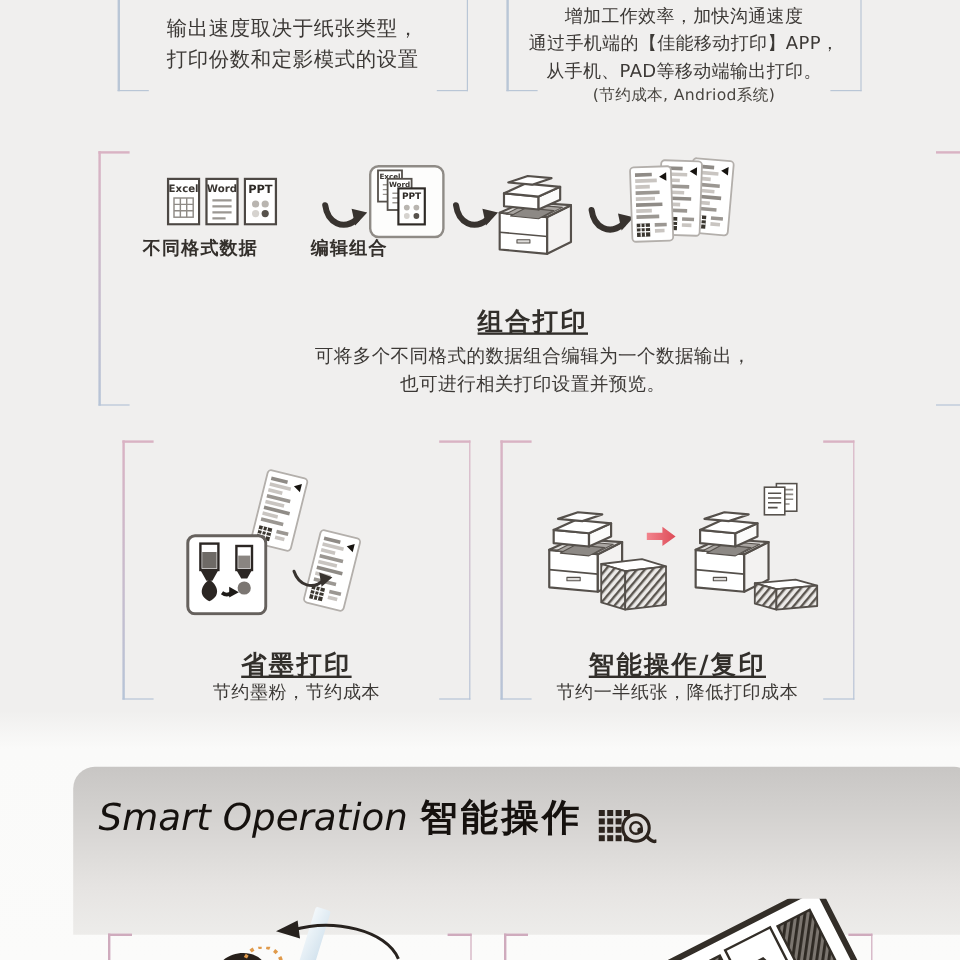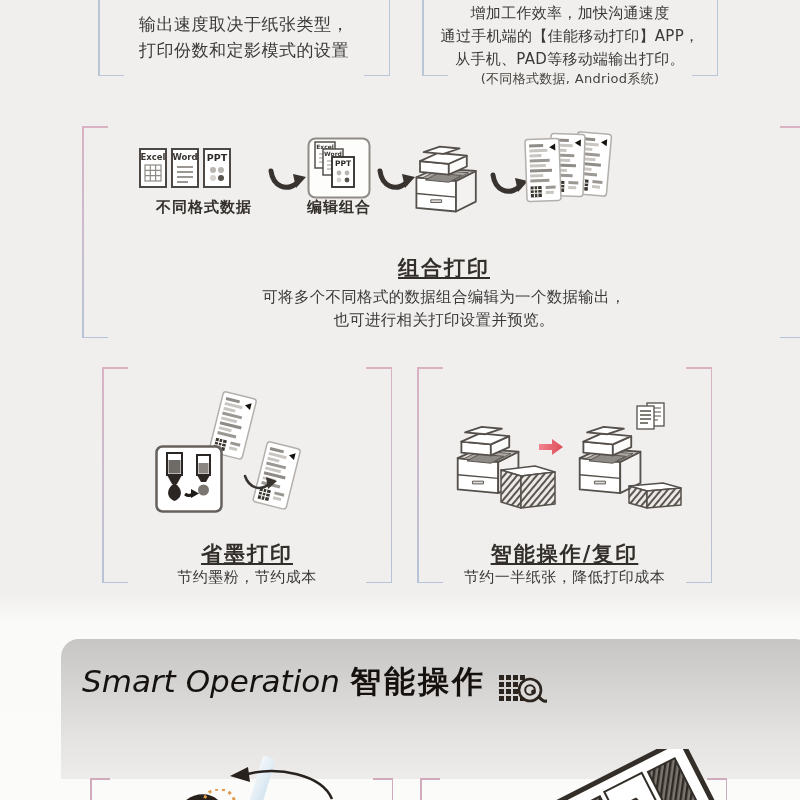--- a/index.html
+++ b/index.html
@@ -20,21 +20,21 @@
   .brk.blue .v,.brk.blue .h{background:#b9c6d6;}
   .brk.grad .v{background:linear-gradient(180deg,#d9b2c3 0%,#c8bccd 55%,#b6c4d7 100%);}
   .brk.grad .h.tl,.brk.grad .h.tr{background:#d9b2c3;}
   .brk.grad .h.bl,.brk.grad .h.br{background:#b6c4d7;}
   .brk.pink .v,.brk.pink .h{background:#cfabbd;}
   .brk.pink .h{width:20px;}
   
   .note{font-size:17px;line-height:25px;color:#3c3936;text-align:center;font-weight:500;letter-spacing:.5px;white-space:nowrap;}
   .note2{font-size:15px;line-height:23px;color:#3c3936;text-align:center;font-weight:500;letter-spacing:.3px;white-space:nowrap;}
   .note-small{font-size:13px;color:#47443f;text-align:center;white-space:nowrap;letter-spacing:.3px;}
-  .step-label{font-size:15px;font-weight:600;color:#34302c;text-align:center;white-space:nowrap;letter-spacing:1px;}
+  .step-label{font-size:15px;font-weight:600;color:#34302c;text-align:left;white-space:nowrap;letter-spacing:1px;}
   .sec-title{font-size:21px;font-weight:700;color:#322f2b;text-align:center;letter-spacing:2px;white-space:nowrap;text-decoration:underline;}
   .sec-desc{font-size:15.5px;color:#3c3936;text-align:center;line-height:23px;white-space:nowrap;letter-spacing:.3px;}
   .box-sub{font-size:15px;color:#3b3835;text-align:center;letter-spacing:.5px;white-space:nowrap;font-weight:500;}
   .w100{width:100%;}
   
   #smart-panel{
     position:absolute;left:61px;top:639px;width:709px;height:140px;
     border-radius:18px 18px 0 0;
     background:linear-gradient(180deg,#c8c6c4 0%,#d5d3d1 32%,#e6e4e2 72%,#edecea 100%);
     padding-left:43px;
@@ -109,21 +109,21 @@
   <div class="abs" style="left:422px;top:0;width:296px;height:76px">
     <div class="brk blue">
       <i class="v l"></i>
         <i class="v r"></i>
         <i class="h bl"></i>
         <i class="h br"></i>
     </div>
     <div class="note2 abs w100" style="top:2px">增加工作效率，加快沟通速度</div>
     <div class="note2 abs w100" style="top:25px">通过手机端的【佳能移动打印】APP，</div>
     <div class="note2 abs w100" style="top:48px">从手机、PAD等移动端输出打印。</div>
-    <div class="note-small abs w100" style="top:70px">(不同格式数据, Andriod系统)</div>
+    <div class="note-small abs w100" style="top:70px">(节约成本, Andriod系统)</div>
   </div>
 
   <div class="abs" style="left:82px;top:126px;width:724px;height:212px">
     <div class="brk grad">
       <i class="v l"></i>
         <i class="v r"></i>
         <i class="h tl"></i>
         <i class="h tr"></i>
         <i class="h bl"></i>
         <i class="h br"></i>

